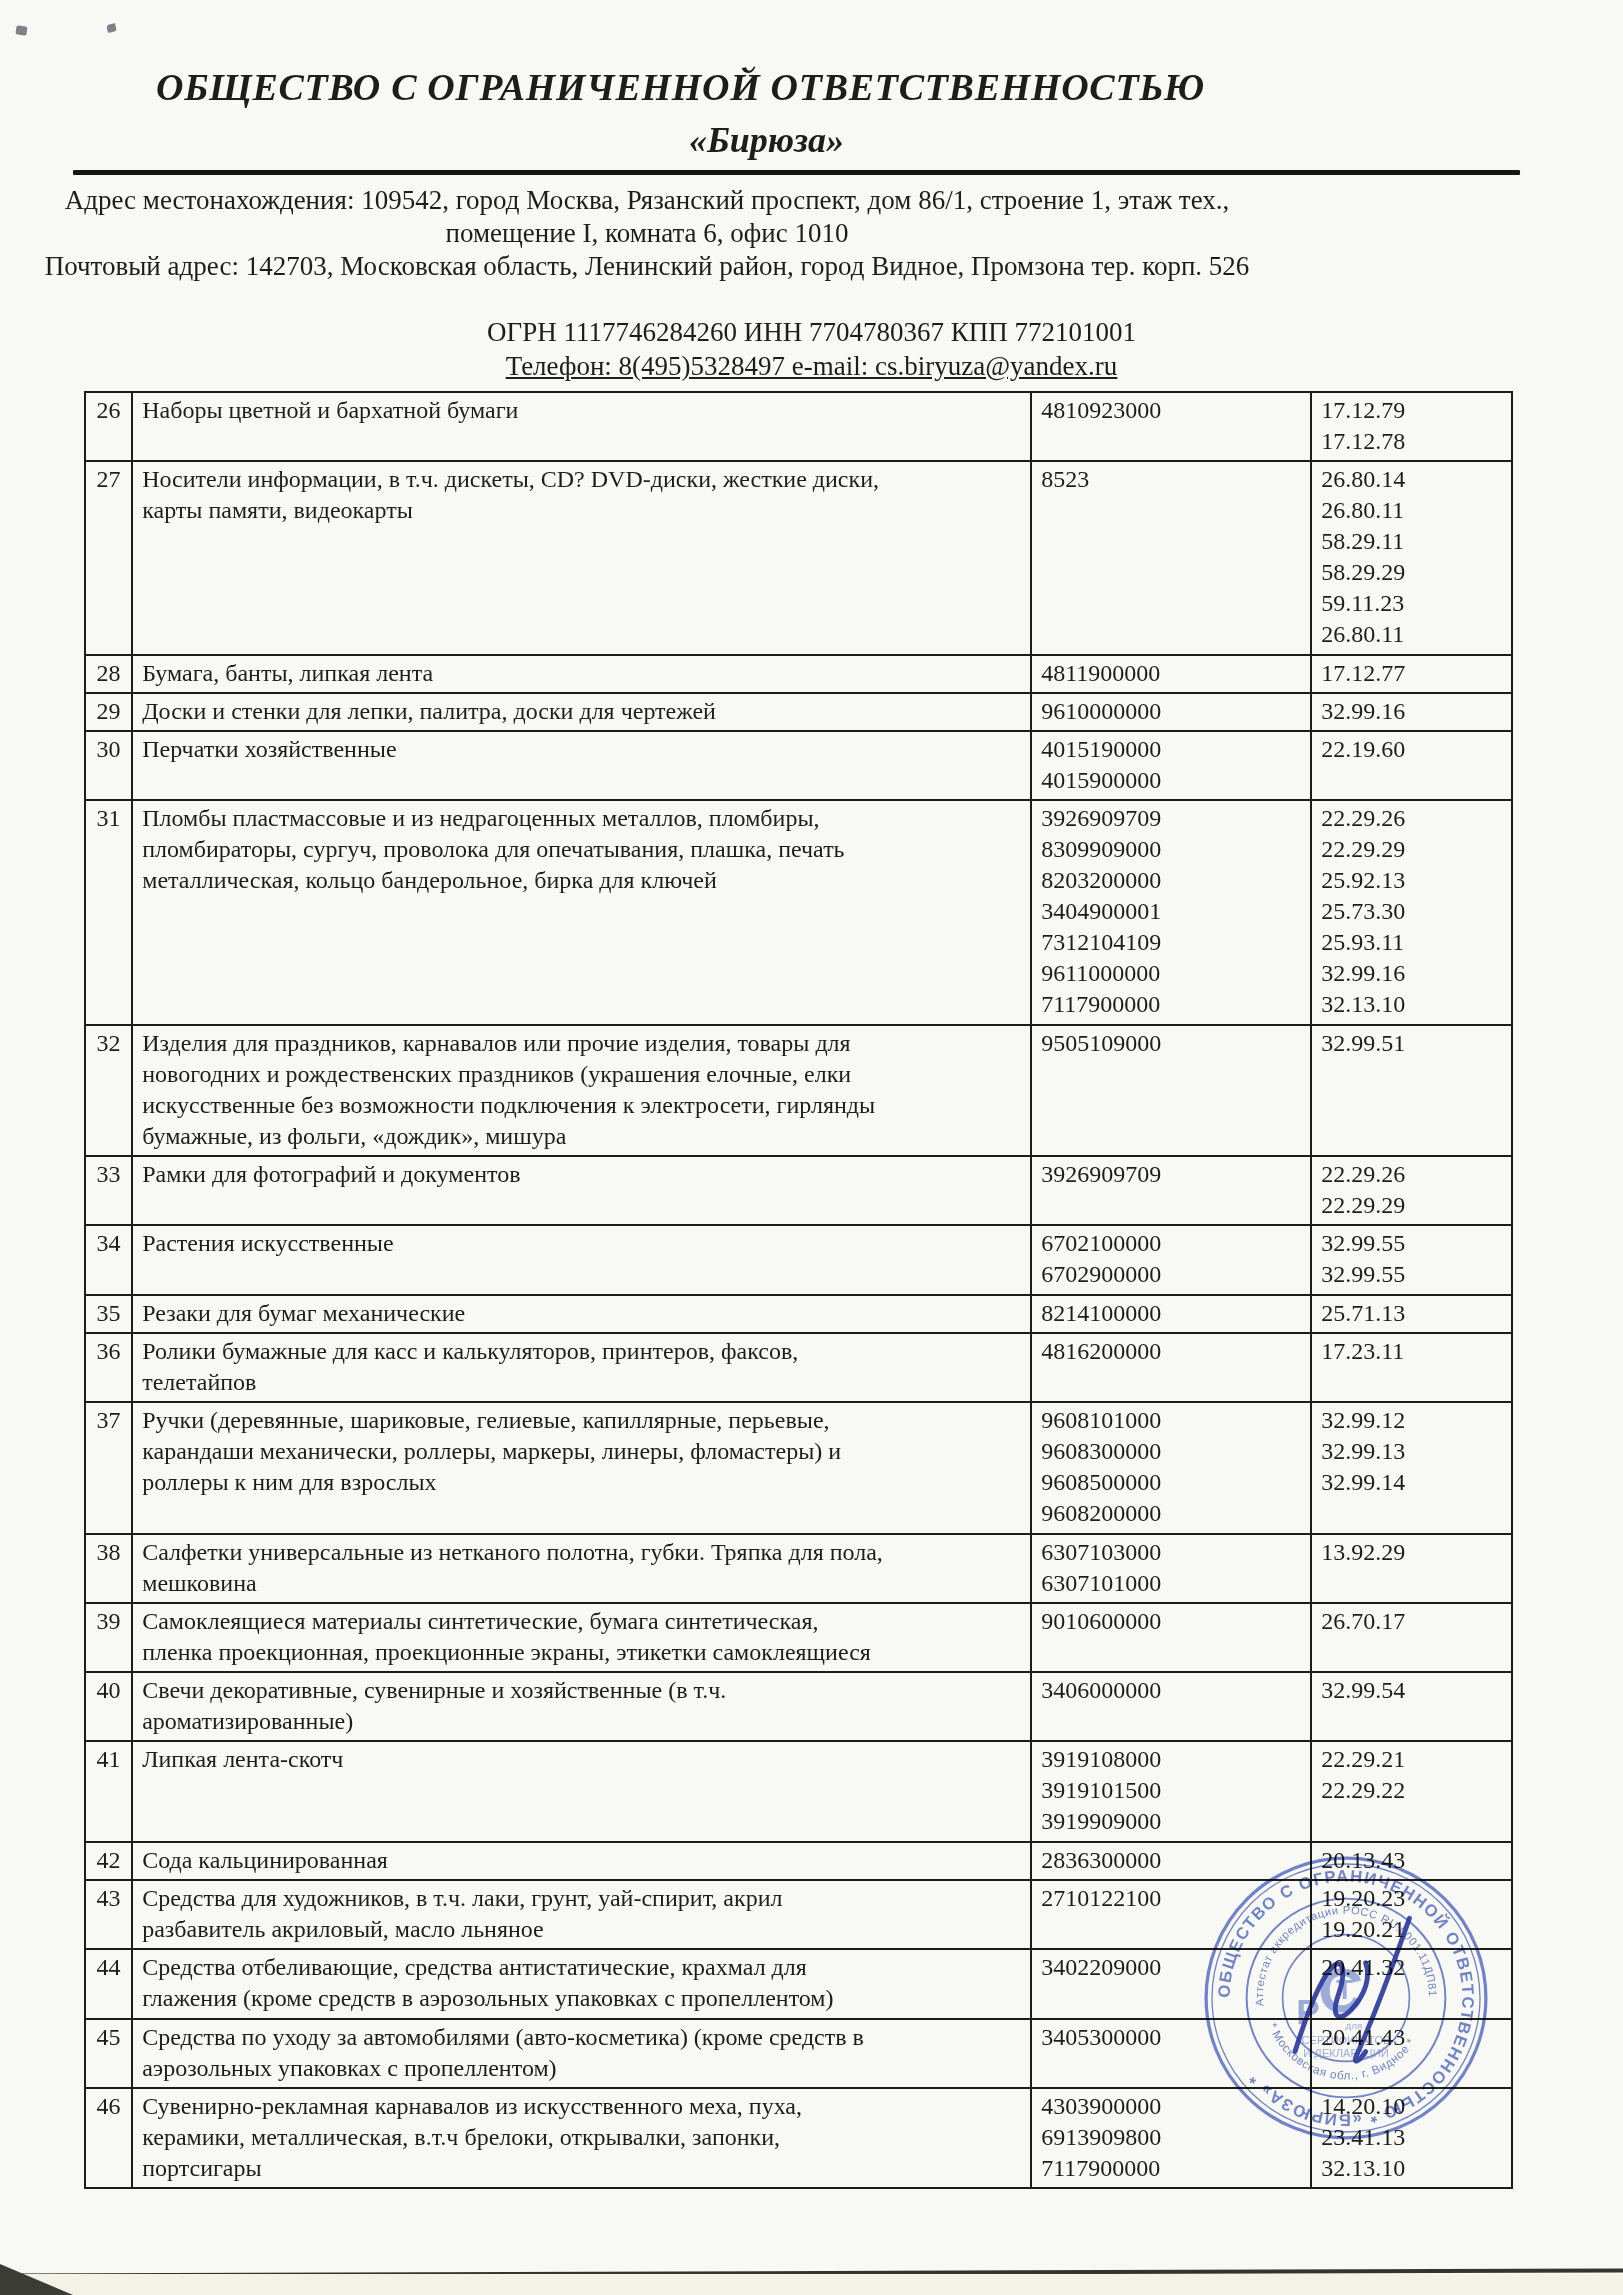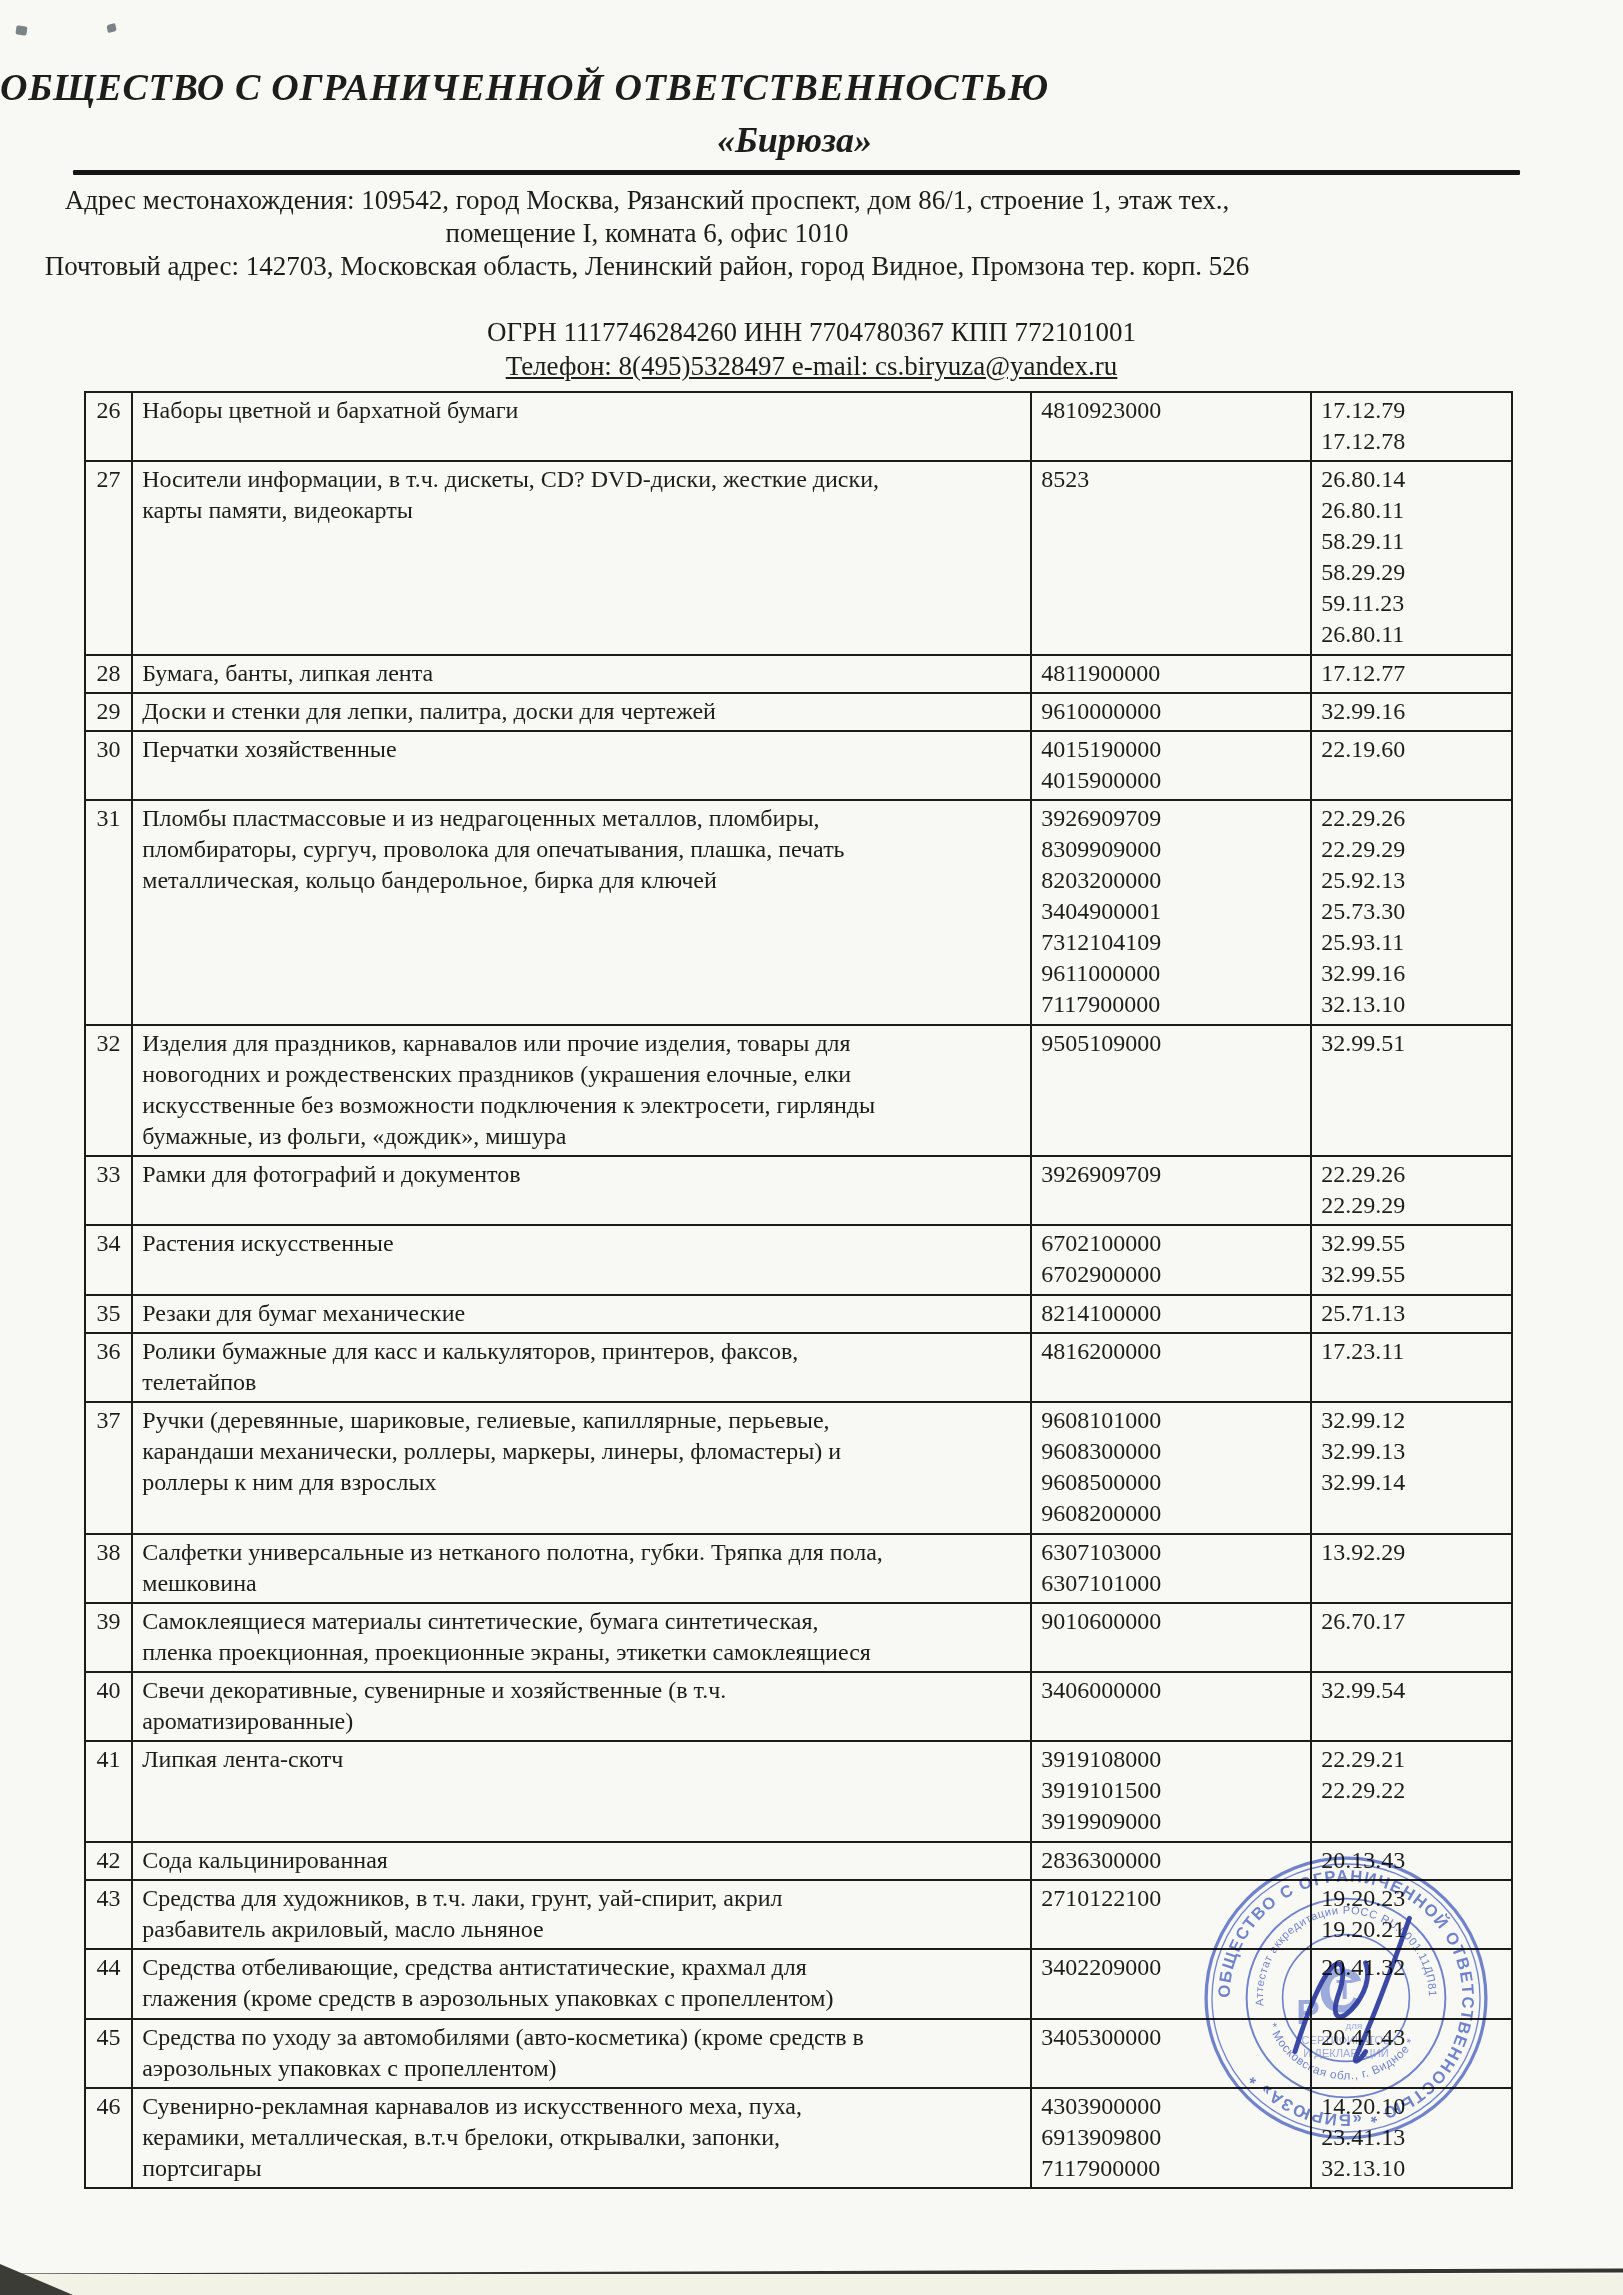--- a/index.html
+++ b/index.html
@@ -7,26 +7,26 @@
     position:relative;
     width:1623px;height:2295px;
     background:#f8f8f4;
     overflow:hidden;
     font-family:"Liberation Serif","DejaVu Serif",serif;
     color:#1d1d1b;
   }
   
   .title{
     position:absolute;top:65px;left:0;width:1361px;
-    text-align:left;font-size:38px;font-weight:bold;font-style:italic;
+    text-align:center;font-size:38px;font-weight:bold;font-style:italic;
     letter-spacing:0.7px;
   }
   .subtitle{
     position:absolute;top:119px;left:0;width:1533px;
-    text-align:center;font-size:36px;font-weight:bold;font-style:italic;padding-left:28px;
+    text-align:center;font-size:36px;font-weight:bold;font-style:italic;
   }
   .rule{
     position:absolute;top:170px;left:73px;width:1447px;height:4.6px;
     background:#151515;border-radius:1.3px;
   }
   .addr{
     position:absolute;top:184px;left:0;width:1294px;
     text-align:center;font-size:27px;line-height:33px;
   }
   .ogrn{

